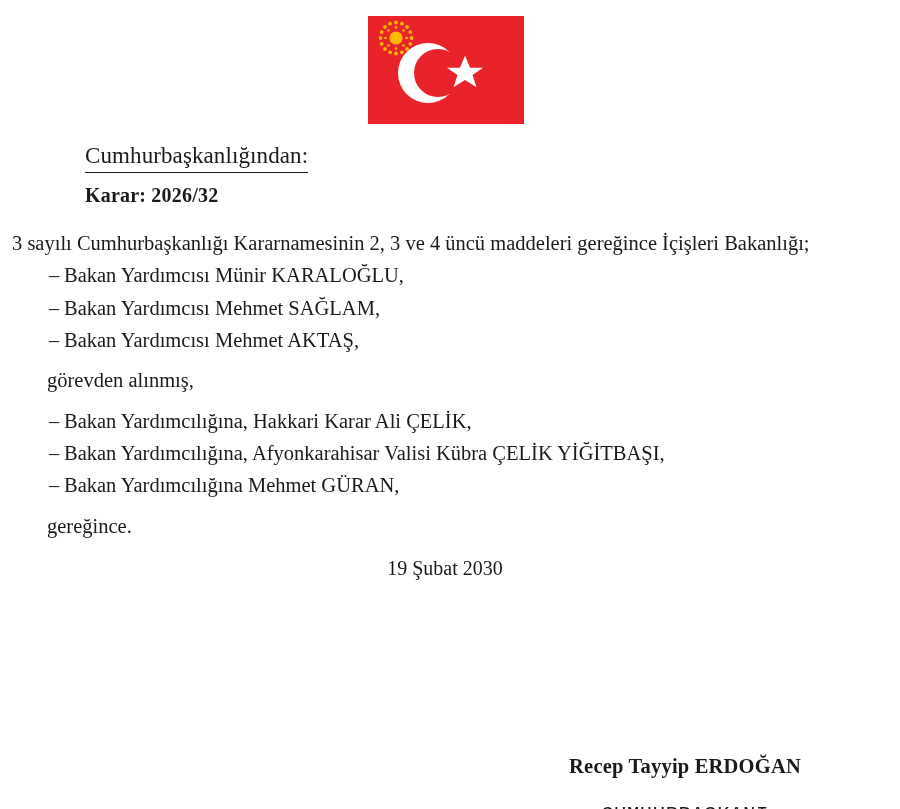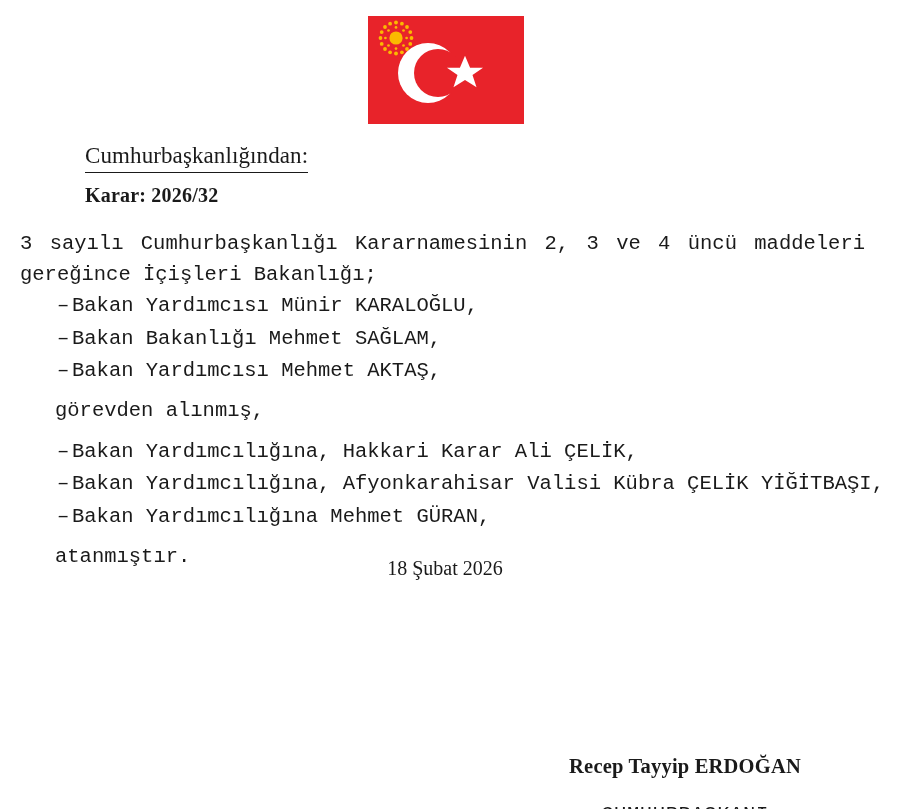--- a/index.html
+++ b/index.html
@@ -54,24 +54,23 @@
     margin-top: 10px;
     font-size: 20px;
     font-weight: 700;
     line-height: 1.25;
     letter-spacing: 0.2px;
   }
 
   
   .body-block {
     position: absolute;
-    left: 20px;
+    left: 12px;
     top: 228px;
     width: 845px;
-    font-family: Liberation Mono, monospace;
   }
   .intro {
     font-size: 20.5px;
     line-height: 1.52;
     text-align: justify;
     text-justify: inter-word;
     margin: 0;
   }
 
   .decree-list {
@@ -202,21 +201,21 @@
 
     <p class="intro">3 sayılı Cumhurbaşkanlığı Kararnamesinin 2, 3 ve 4 üncü maddeleri gereğince İçişleri Bakanlığı;</p>
 
     <ul class="decree-list">
       <li class="decree-item">
         <span class="dash">–</span>
         <span class="item-text">Bakan Yardımcısı Münir KARALOĞLU,</span>
       </li>
       <li class="decree-item">
         <span class="dash">–</span>
-        <span class="item-text">Bakan Bakanlığı Mehmet SAĞLAM,</span>
+        <span class="item-text">Bakan Yardımcısı Mehmet SAĞLAM,</span>
       </li>
       <li class="decree-item">
         <span class="dash">–</span>
         <span class="item-text">Bakan Yardımcısı Mehmet AKTAŞ,</span>
       </li>
     </ul>
 
     <p class="action-line">görevden alınmış,</p>
 
     <ul class="decree-list">
@@ -227,23 +226,23 @@
       <li class="decree-item">
         <span class="dash">–</span>
         <span class="item-text">Bakan Yardımcılığına, Afyonkarahisar Valisi Kübra ÇELİK YİĞİTBAŞI,</span>
       </li>
       <li class="decree-item">
         <span class="dash">–</span>
         <span class="item-text">Bakan Yardımcılığına Mehmet GÜRAN,</span>
       </li>
     </ul>
 
-    <p class="action-line">atanmıştır.</p>
-  </div>
-
-  <div class="date-line">18 Şubat 2026</div>
+    <p class="action-line">gereğince.</p>
+  </div>
+
+  <div class="date-line">19 Şubat 2030</div>
 
   <div class="signature-block">
     <div class="sig-name">Recep Tayyip ERDOĞAN</div>
     <div class="sig-title">CUMHURBAŞKANI</div>
   </div>
 
 </div>
 
 </body></html>

